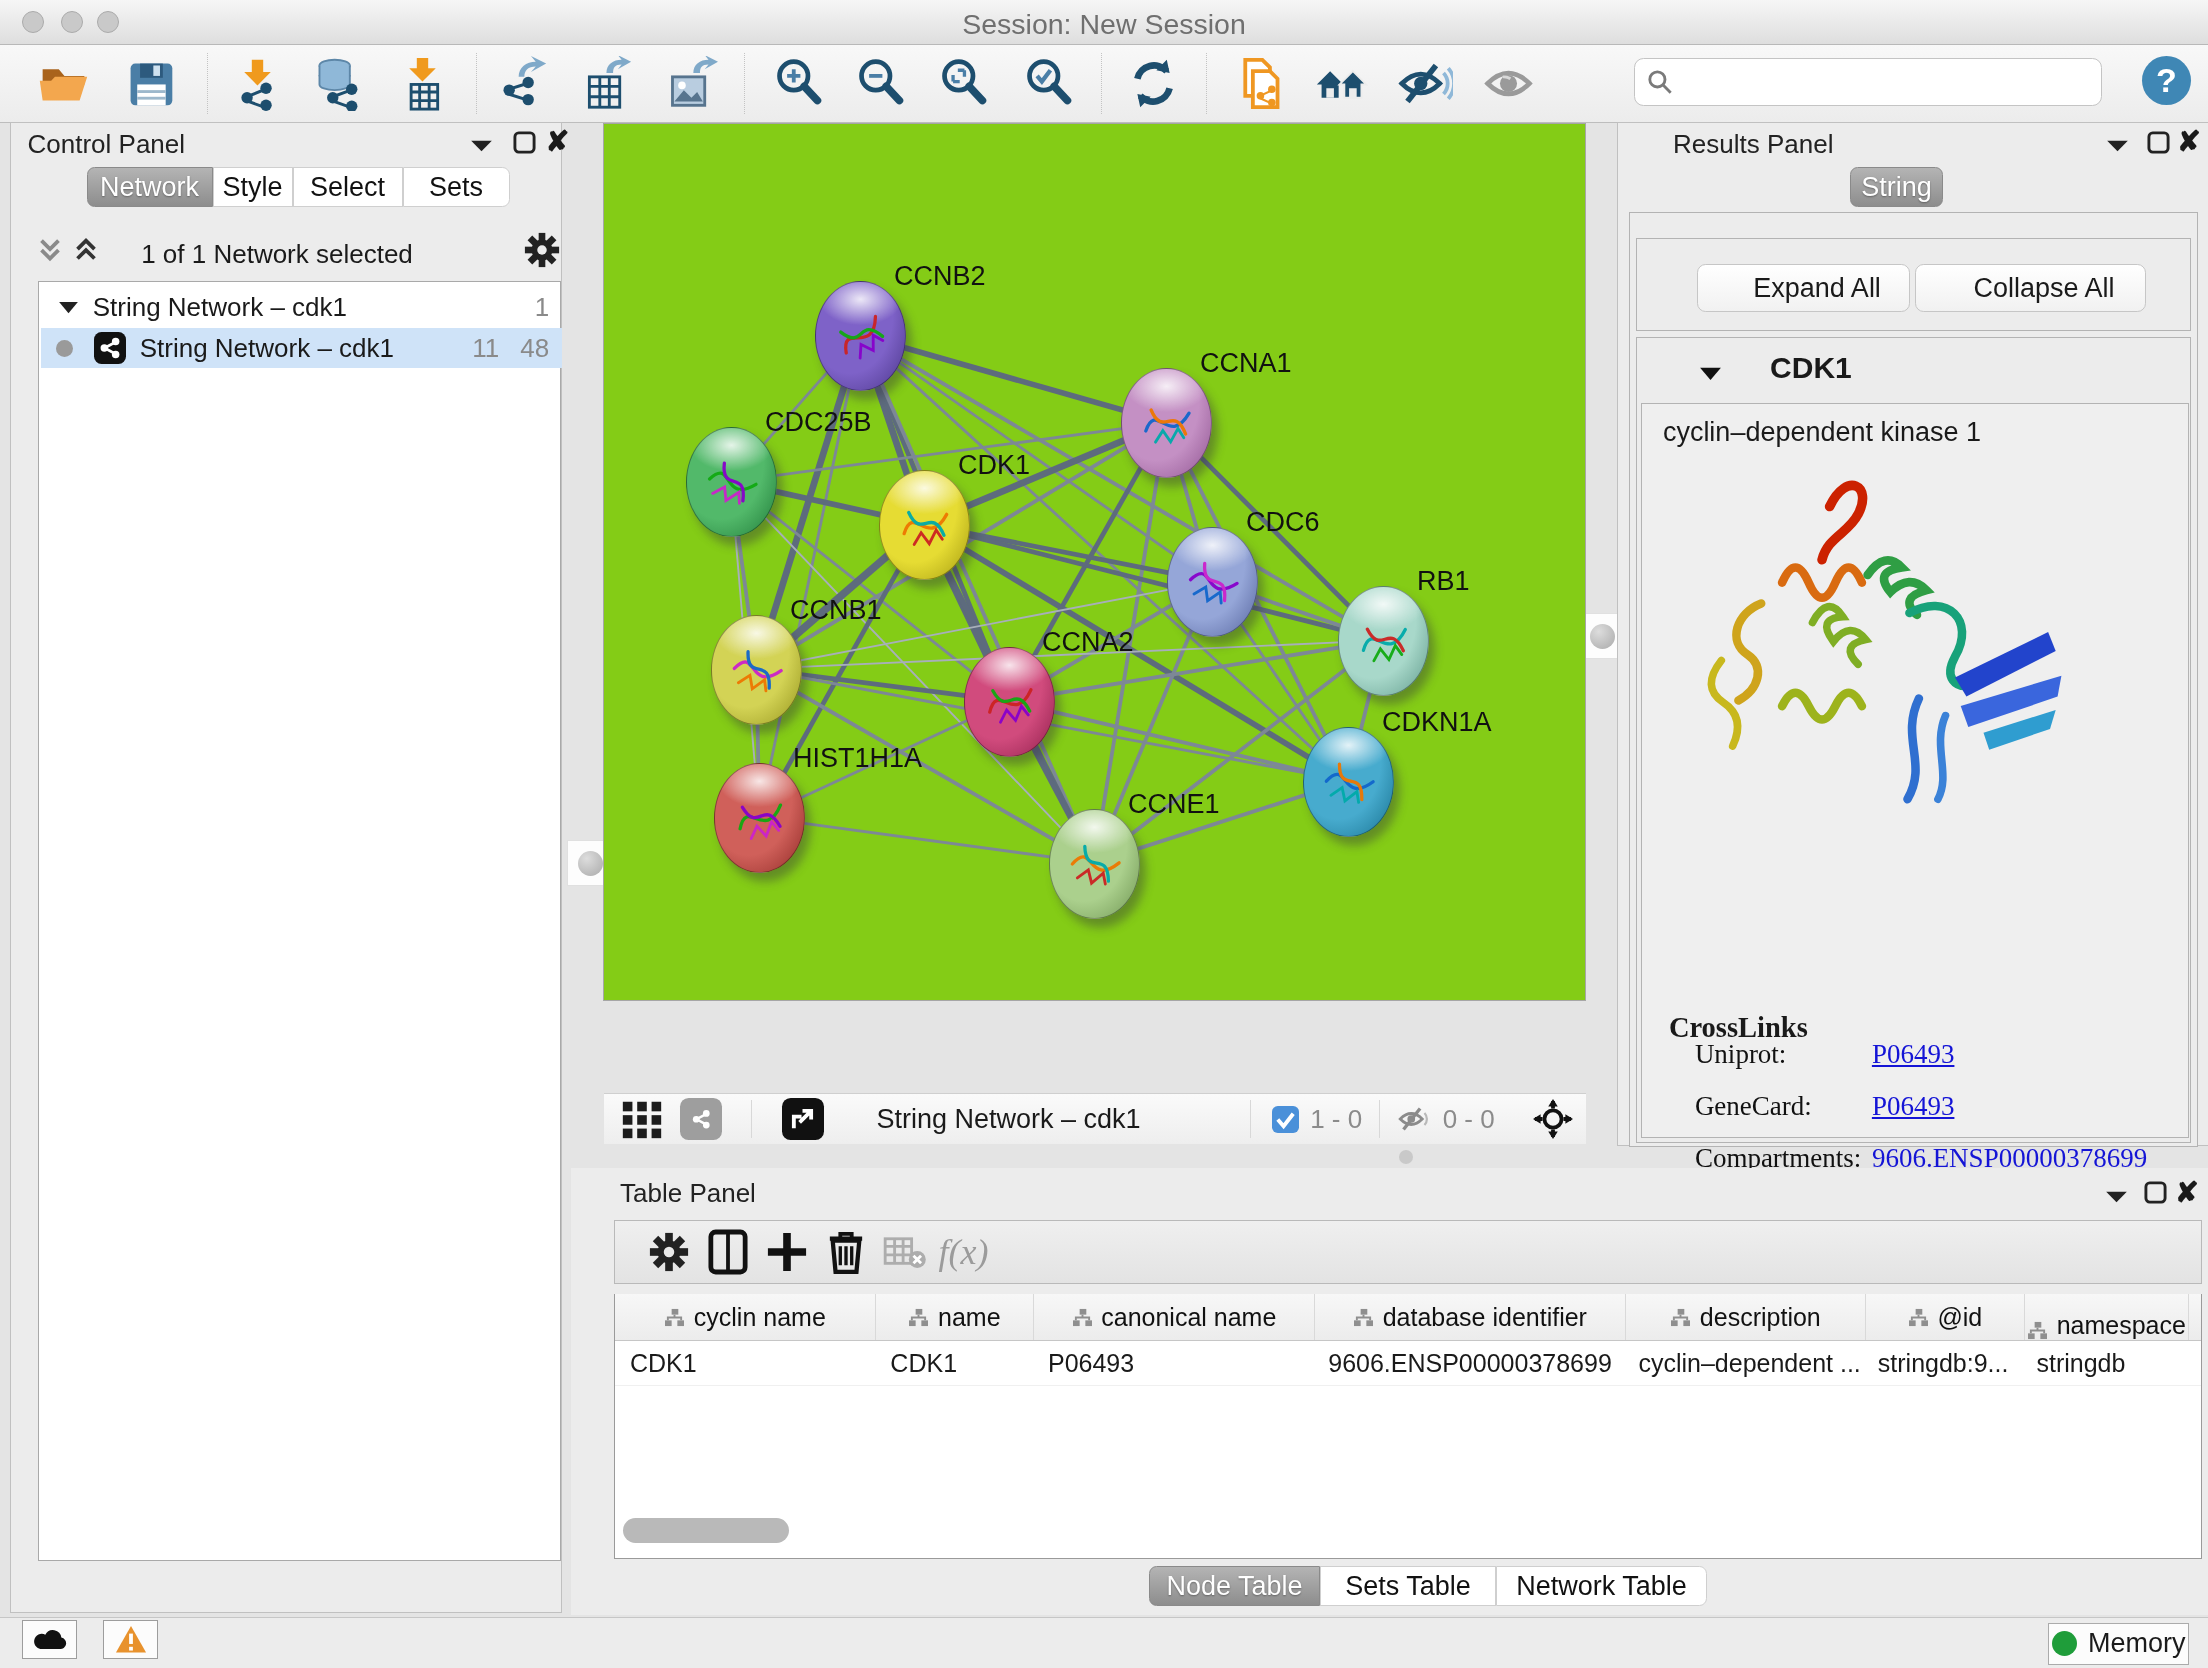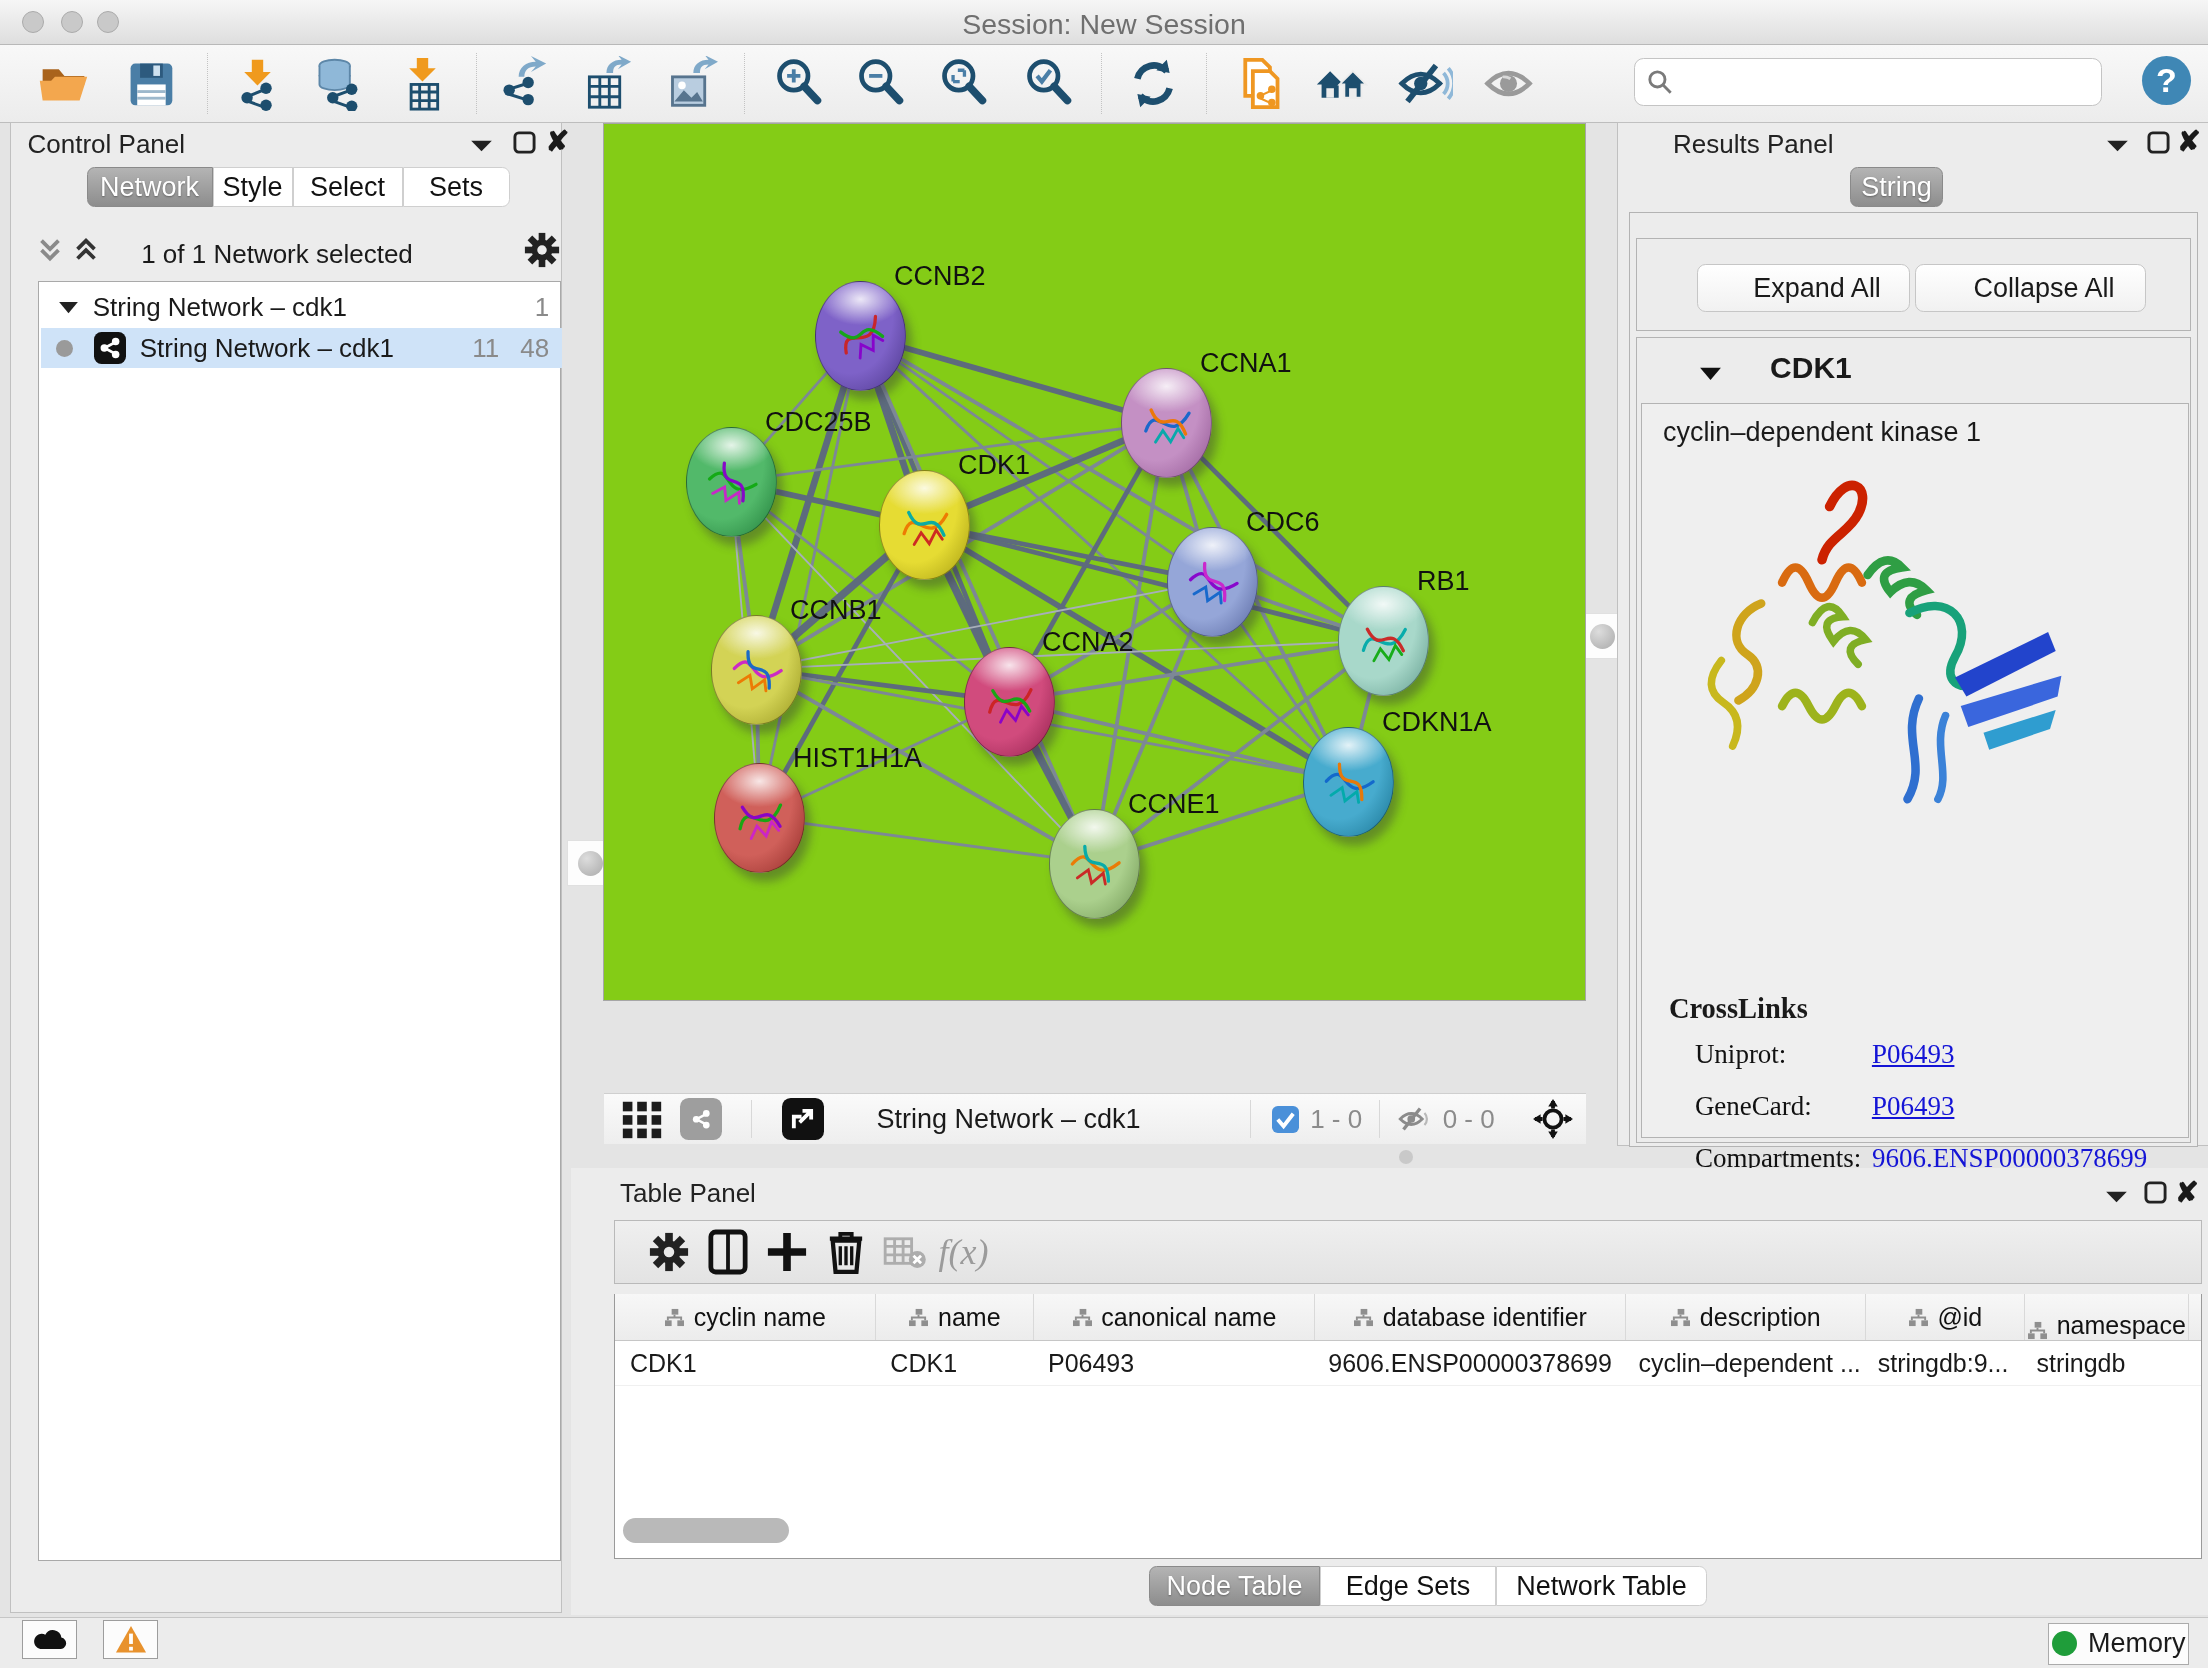--- a/index.html
+++ b/index.html
@@ -564,21 +564,21 @@
             <path d="M208 120 q18 -26 36 -8 q-30 4 -12 26 q20 -20 38 -2 q-30 8 -10 26" stroke="#2f9e44" stroke-width="9"></path>
             <path d="M252 160 C 292 138, 322 168, 300 206 C 288 228, 300 240, 318 236" stroke="#18a27a" stroke-width="9"></path>
             <path d="M262 250 C 242 292, 272 318, 250 356" stroke="#2f6fd0" stroke-width="9"></path>
             <path d="M290 268 C 276 300, 296 330, 282 356" stroke="#3b82d8" stroke-width="8"></path>
           </g>
           <polygon points="300,228 398,180 406,200 312,248" fill="#2244cc"></polygon>
           <polygon points="306,258 412,226 408,248 314,280" fill="#3a66dd"></polygon>
           <polygon points="330,286 406,262 400,282 336,304" fill="#2f9dd0"></polygon>
         </svg>
 
-        <div class="abs serif" style="left:27px;top:589px;font-size:28.5px;font-weight:bold">CrossLinks</div>
+        <div class="abs serif" style="left:27px;top:608px;font-size:28.5px;font-weight:bold">CrossLinks</div>
         <div id="crosslinks" class="abs" style="left:53px;top:624px;width:476px">
             <div style="display: flex; height: 52px; align-items: center;">
               <span class="xlabel" style="width:177px">Uniprot:</span>
                <a class="xlink">P06493</a>
             </div>
             <div style="display: flex; height: 52px; align-items: center;">
               <span class="xlabel" style="width:177px">GeneCard:</span>
                <a class="xlink">P06493</a>
             </div>
             <div style="display: flex; height: 52px; align-items: center;">
@@ -747,21 +747,21 @@
           <div class="td" style="width: 240px;">cyclin–dependent ...</div>
           <div class="td" style="width: 159px;">stringdb:9...</div>
           <div class="td" style="width: 180px;">stringdb</div>
         </div>
       </div>
   </div>
   <div class="abs scrollthumb"></div>
 
   <div id="tabletabs" class="abs" style="left:554px;top:398px;display:flex">
       <div class="tabpill sel" style="width: 171px; border-radius: 7.6px 0px 0px 7.6px; margin-left: 24px;">Node Table</div>
-      <div class="tabpill" style="width: 176px;">Edge Sets</div>
+      <div class="tabpill" style="width: 176px;">Sets Table</div>
       <div class="tabpill" style="width: 211px; border-radius: 0px 7.6px 7.6px 0px;">Network Table</div>
     </div>
 </div>
 
 <div class="abs bottombar">
   <div class="abs sqbtn" style="left:22px;top:1.9px">
     <svg width="34" height="23" viewBox="0 0 36 24">
         <path d="M10 22a8 8 0 1 1 3-15 9 9 0 0 1 17 3 6 6 0 0 1-2 12z" fill="#111"></path>
       </svg>
   </div>

